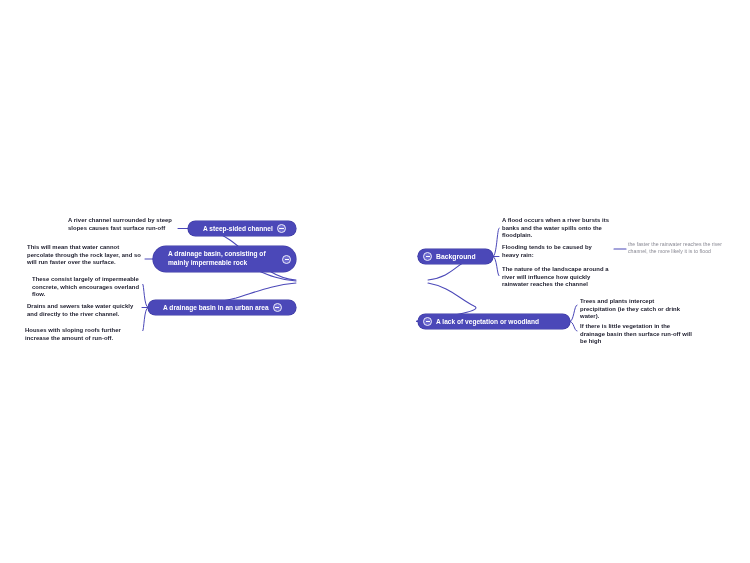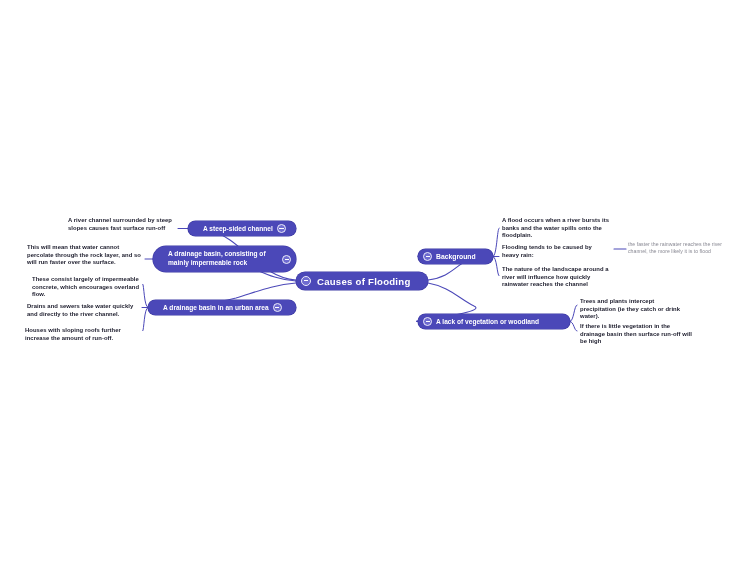--- a/index.html
+++ b/index.html
@@ -167,24 +167,20 @@
       <path d="M493,256.5 C497,256.5 497,276 499,276"></path>
       <path d="M570,321.5 C574,321.5 574,305 577,305"></path>
       <path d="M570,321.5 C574,321.5 574,331 577,331"></path>
     </g>
 
     <g fill="none" stroke="#4b48b8" stroke-width="1.1" stroke-linecap="round">
       <path d="M614,249 L626,249"></path>
     </g>
   </svg>
 
-  <div class="node" id="node-root">
-    <span class="bullet"></span>
-    <span class="label">Causes of Flooding</span>
-  </div>
 
   <div class="node bullet-right" id="node-steep">
     <span class="label">A steep-sided channel</span>
     <span class="bullet"></span>
   </div>
 
   <div class="node bullet-right" id="node-basin-rock">
     <span class="label">A drainage basin, consisting of mainly impermeable rock</span>
     <span class="bullet"></span>
   </div>

